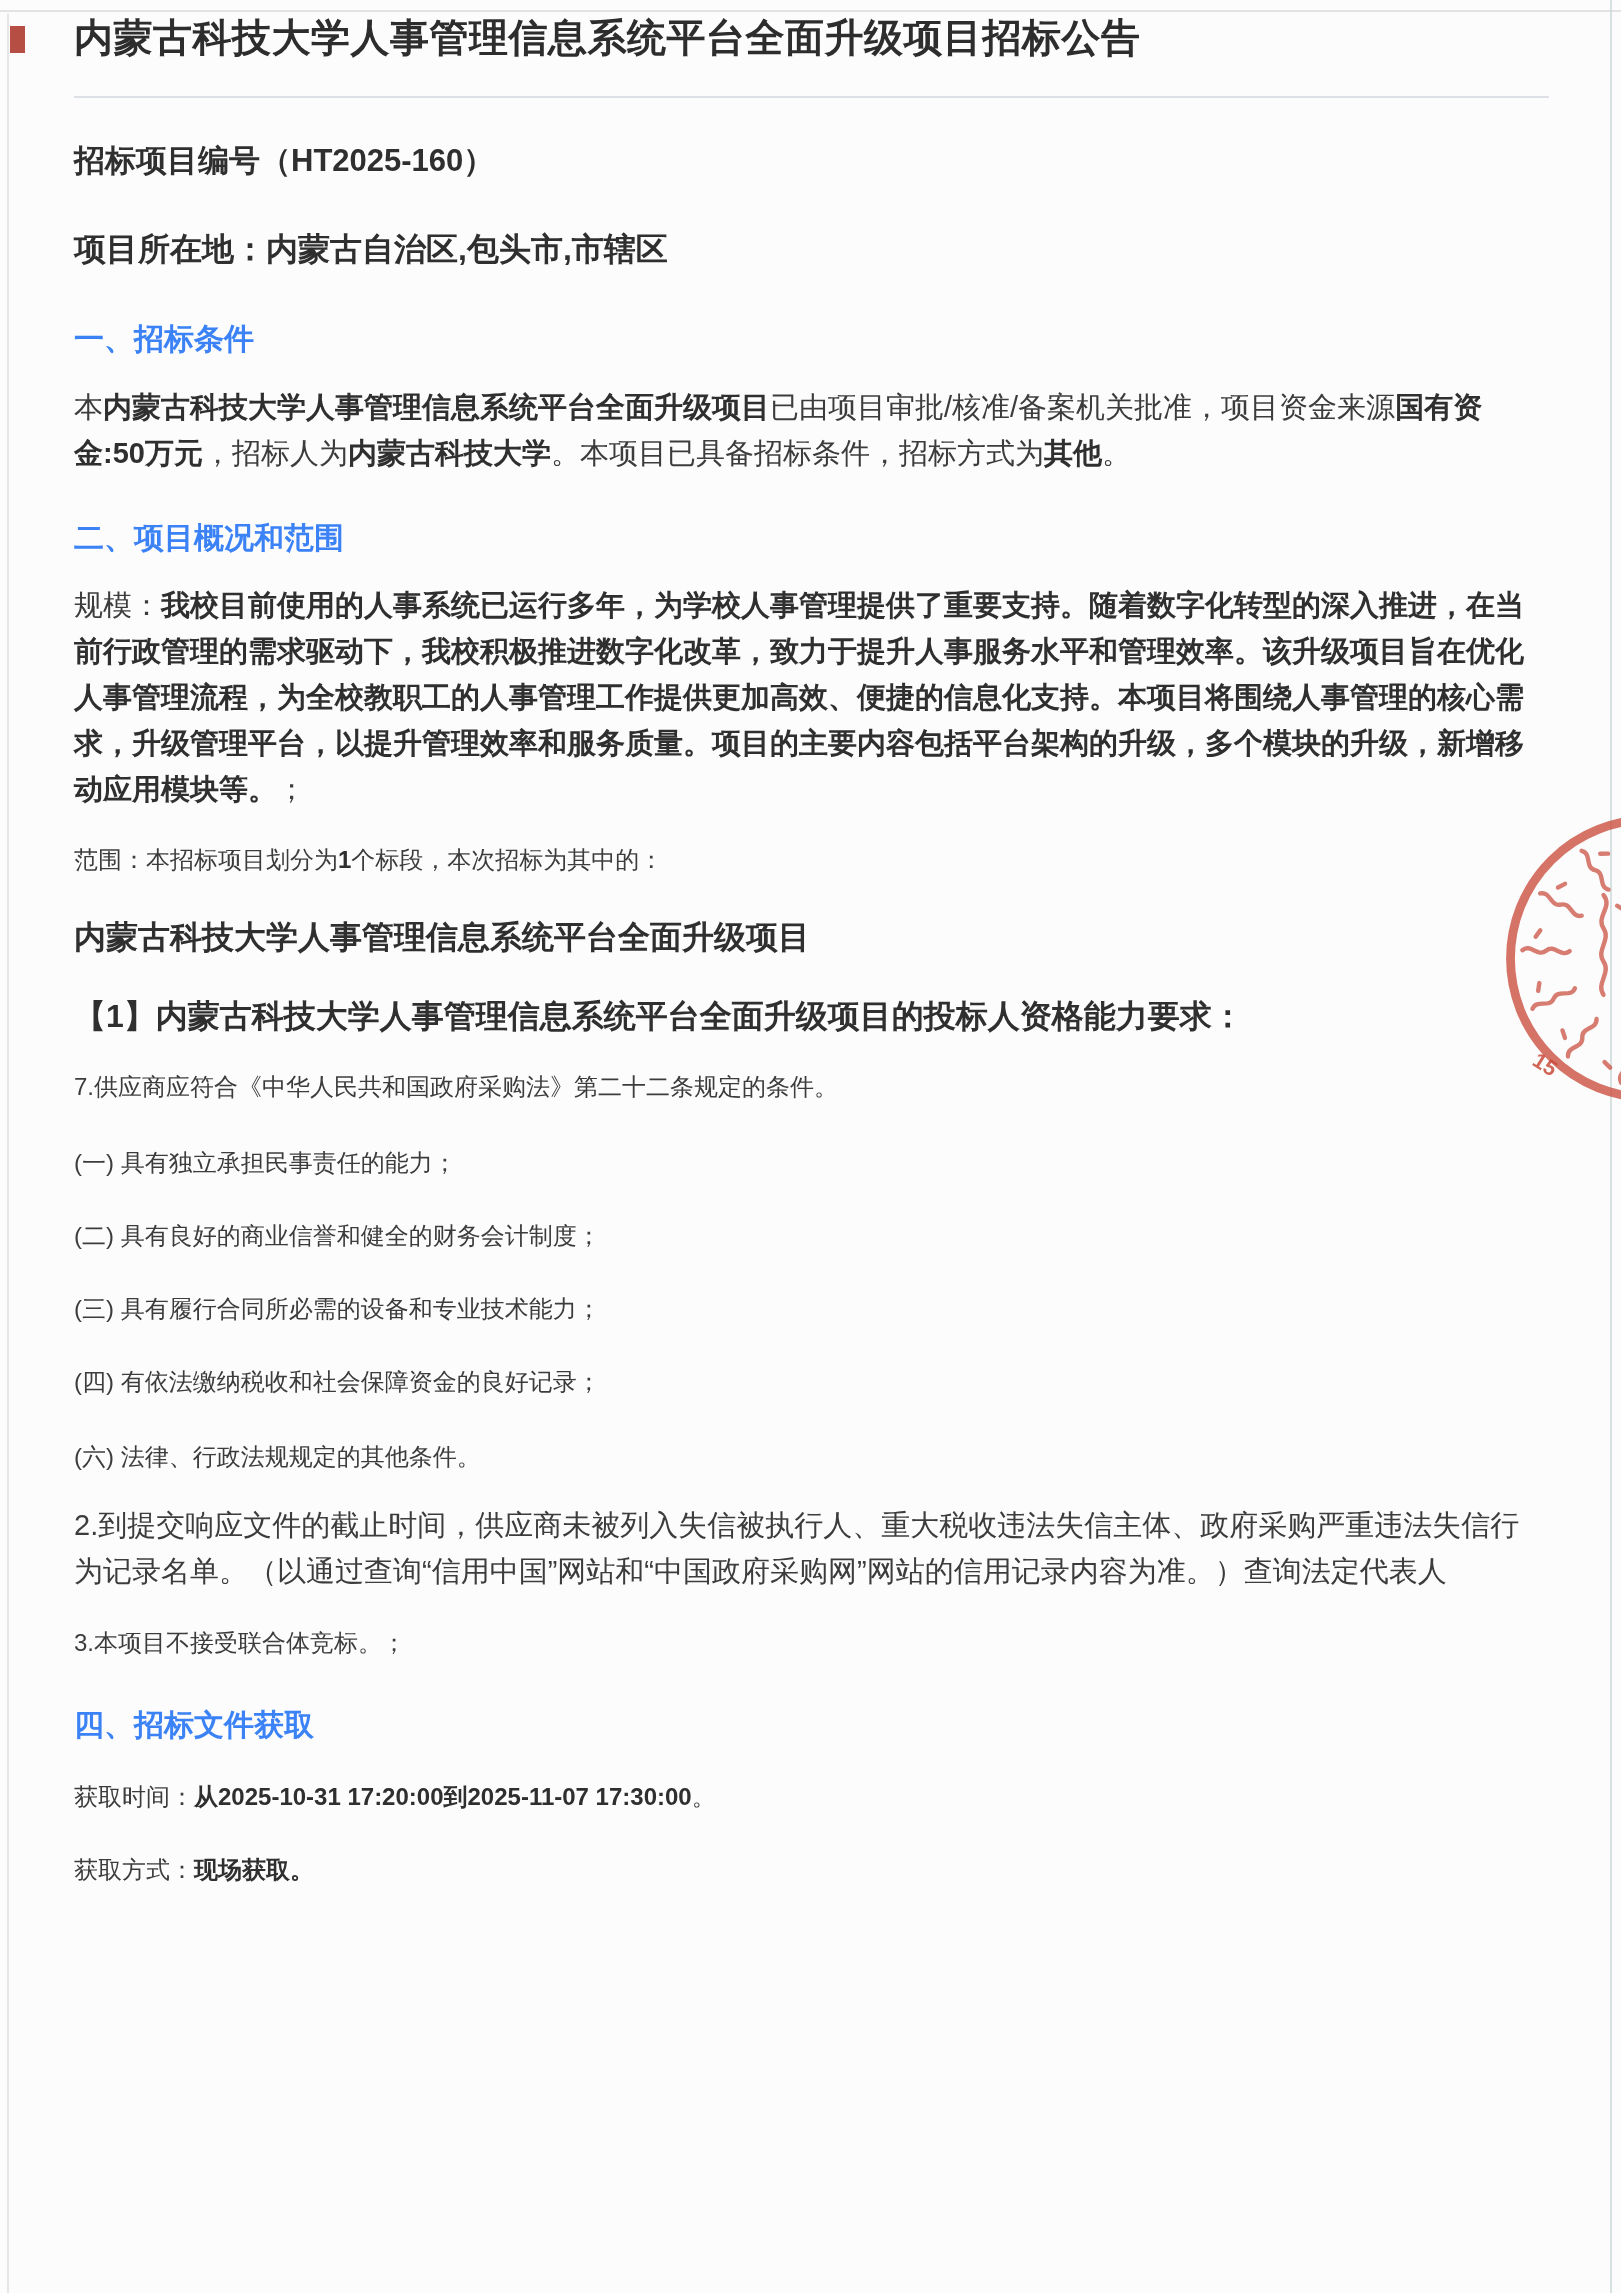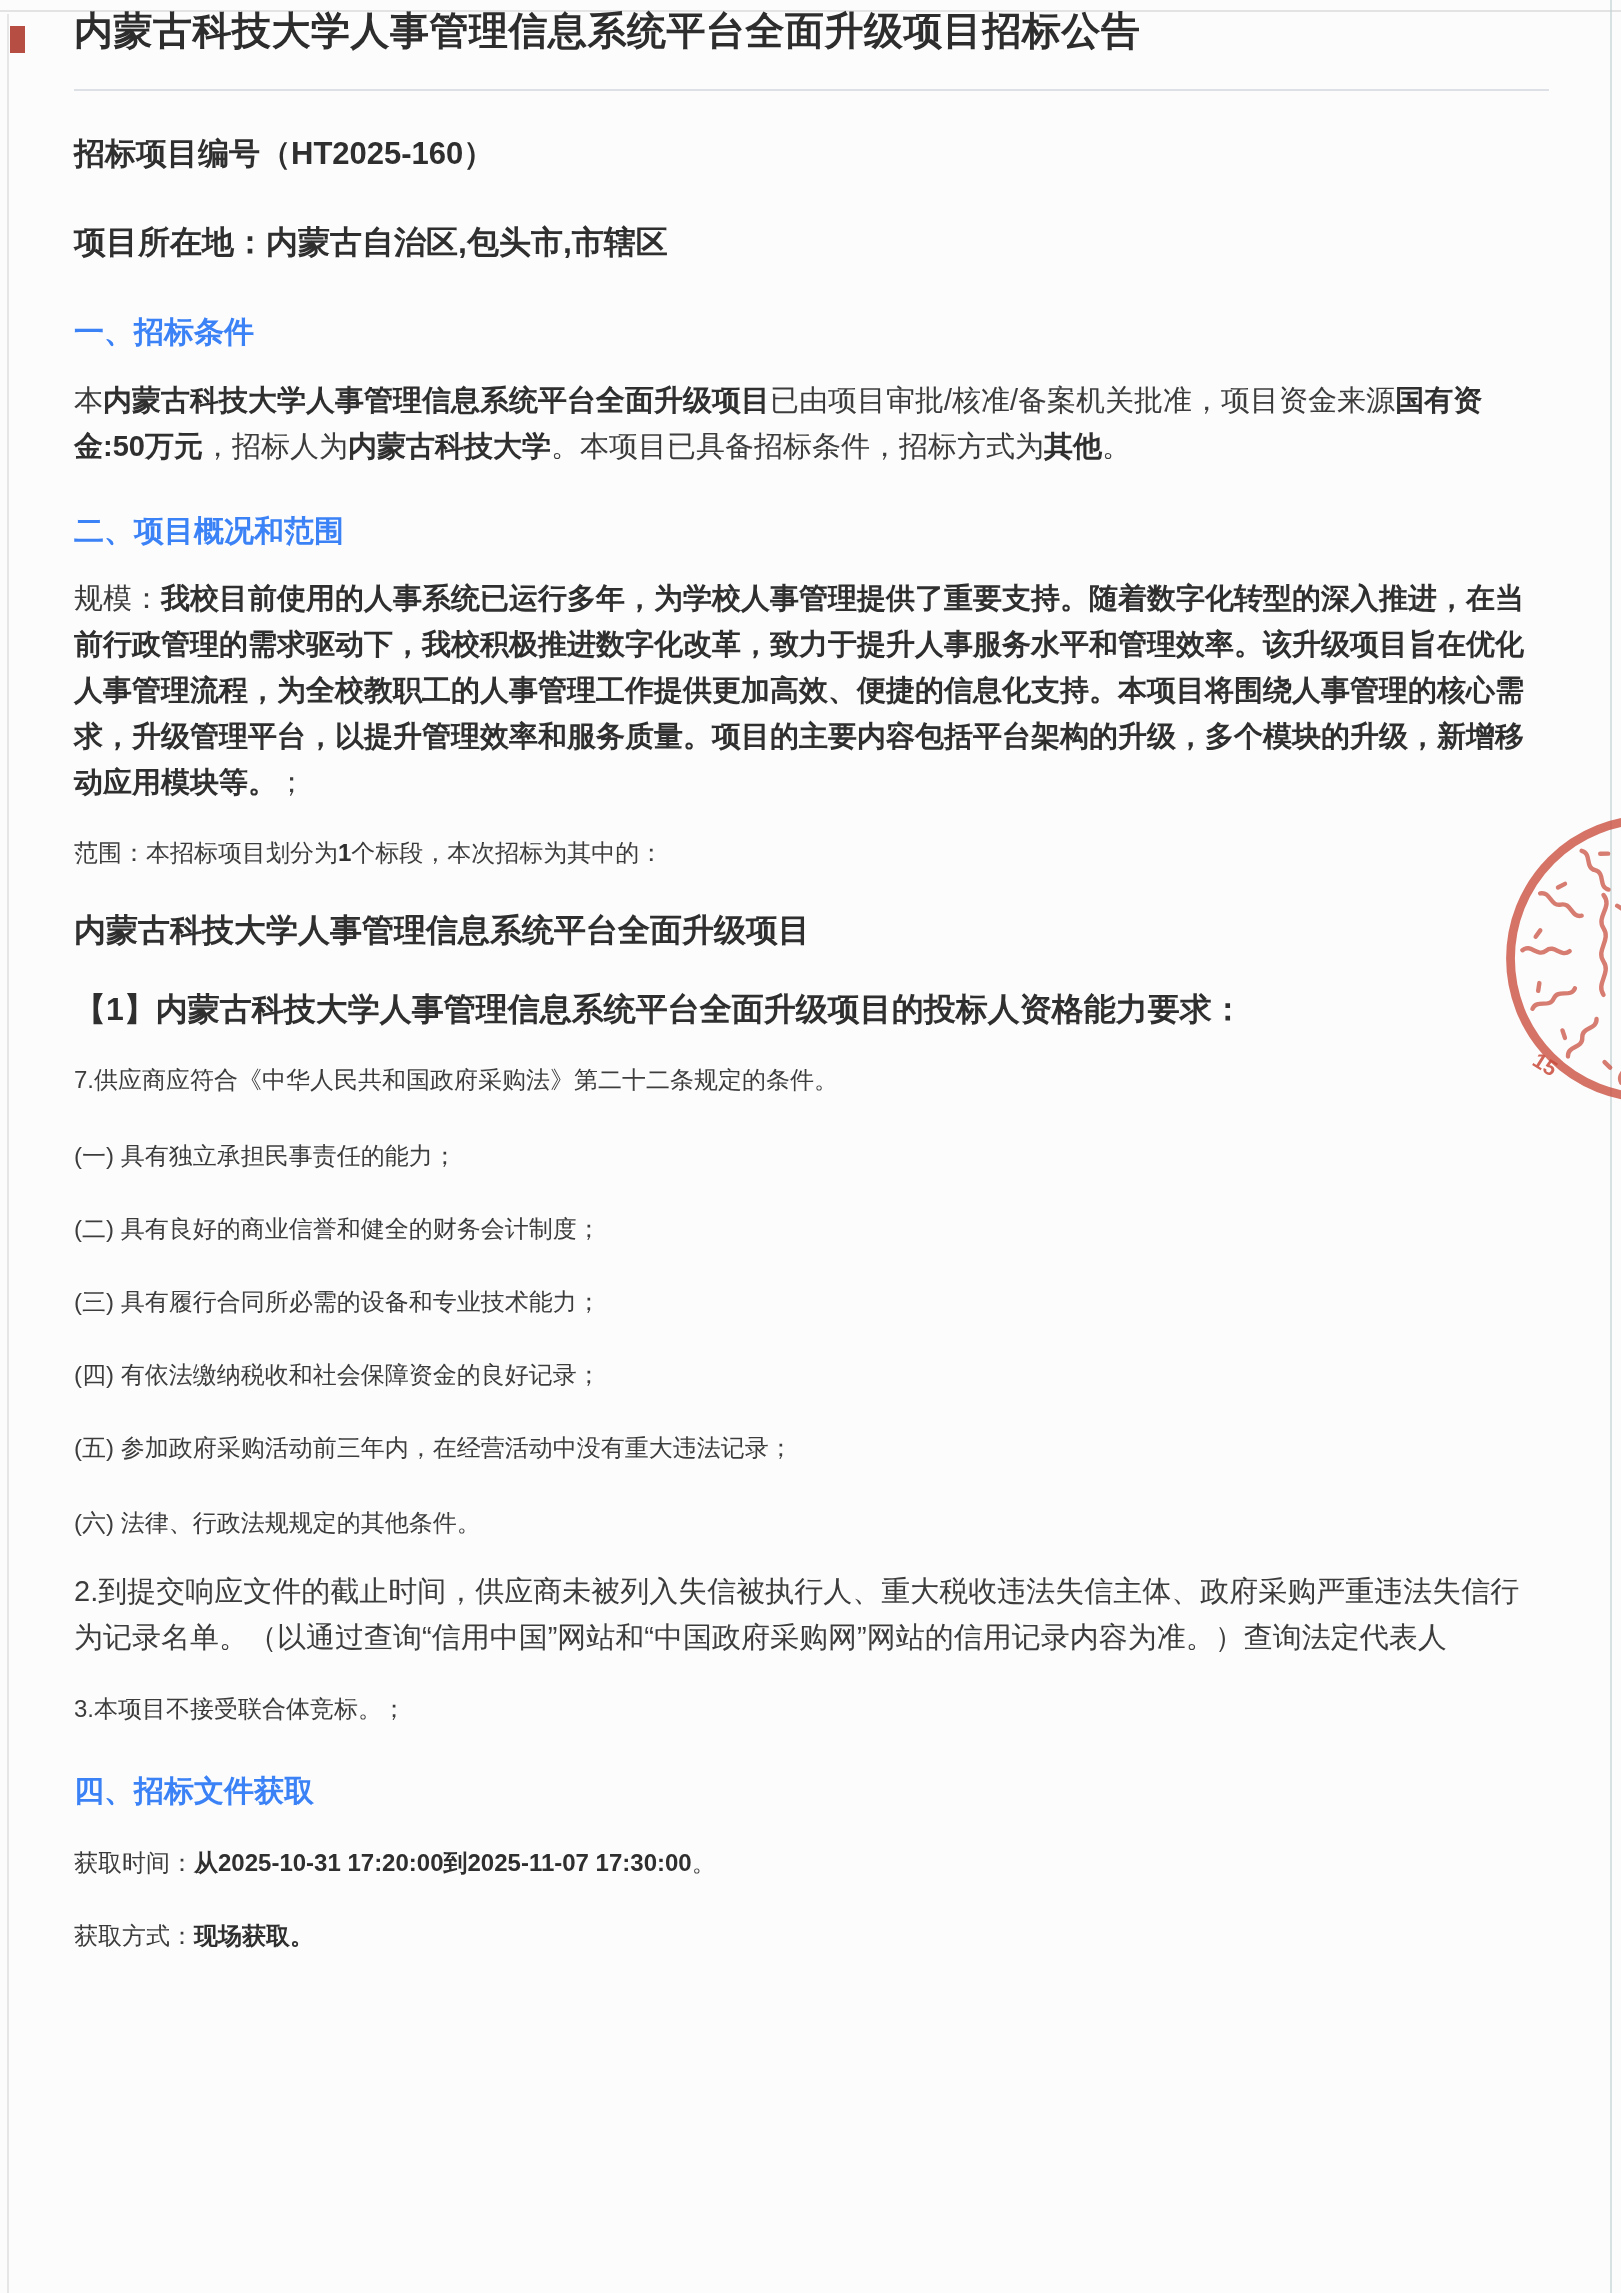--- a/index.html
+++ b/index.html
@@ -4,21 +4,21 @@
 <style>
   html,body{margin:0;padding:0;background:#e8e8e8;}
   .page{
     position:relative;
     width:1621px;height:2294px;
     background:#fcfcfc;
     overflow:hidden;
     font-family:"Liberation Sans","DejaVu Sans",sans-serif;
     color:#3a3a3a;
   }
-  .content{position:absolute;left:74px;top:5px;width:1475px;}
+  .content{position:absolute;left:74px;top:12px;width:1475px;}
   .content p,.content h1,.content h2,.content div{margin:0;padding:0;}
   .doc-title{
     margin-top:137px;
     font-size:39px;line-height:51px;font-weight:bold;color:#2d2d2d;
     letter-spacing:0.5px;
   }
   .title-rule{
     border:none;border-top:2px solid #dde1e5;
     margin:33px 0 0 0;width:1475px;height:0;
   }
@@ -80,21 +80,20 @@
 
 
     <p class="line-bold-sm indent" style="margin-top:42px;">【1】内蒙古科技大学人事管理信息系统平台全面升级项目的投标人资格能力要求：</p>
 
     <p class="single" style="margin-top:33px;">7.供应商应符合《中华人民共和国政府采购法》第二十二条规定的条件。</p>
 
     <p class="single indent" style="margin-top:39px;">(一) 具有独立承担民事责任的能力；</p>
     <p class="single indent" style="margin-top:36px;">(二) 具有良好的商业信誉和健全的财务会计制度；</p>
     <p class="single indent" style="margin-top:36px;">(三) 具有履行合同所必需的设备和专业技术能力；</p>
     <p class="single indent" style="margin-top:36px;">(四) 有依法缴纳税收和社会保障资金的良好记录；</p>
-    <p class="single indent" style="margin-top:36px;">(五) 参加政府采购活动前三年内，在经营活动中没有重大违法记录；</p>
     <p class="single indent" style="margin-top:38px;">(六) 法律、行政法规规定的其他条件。</p>
 
     <div class="body-text" style="margin-top:27.4px;">
         <div class="tl"><span>2.到提交响应文件的截止时间，供应商未被列入失信被执行人、重大税收违法失信主体、政府采购严重违法失信行</span></div>
         <div class="tl"><span>为记录名单。（以通过查询“信用中国”网站和“中国政府采购网”网站的信用记录内容为准。）查询法定代表人</span></div>
       </div>
 
     <p class="single" style="margin-top:30px;">3.本项目不接受联合体竞标。；</p>
 
     <h2 class="sec-head" style="margin-top:44px;">四、招标文件获取</h2>

